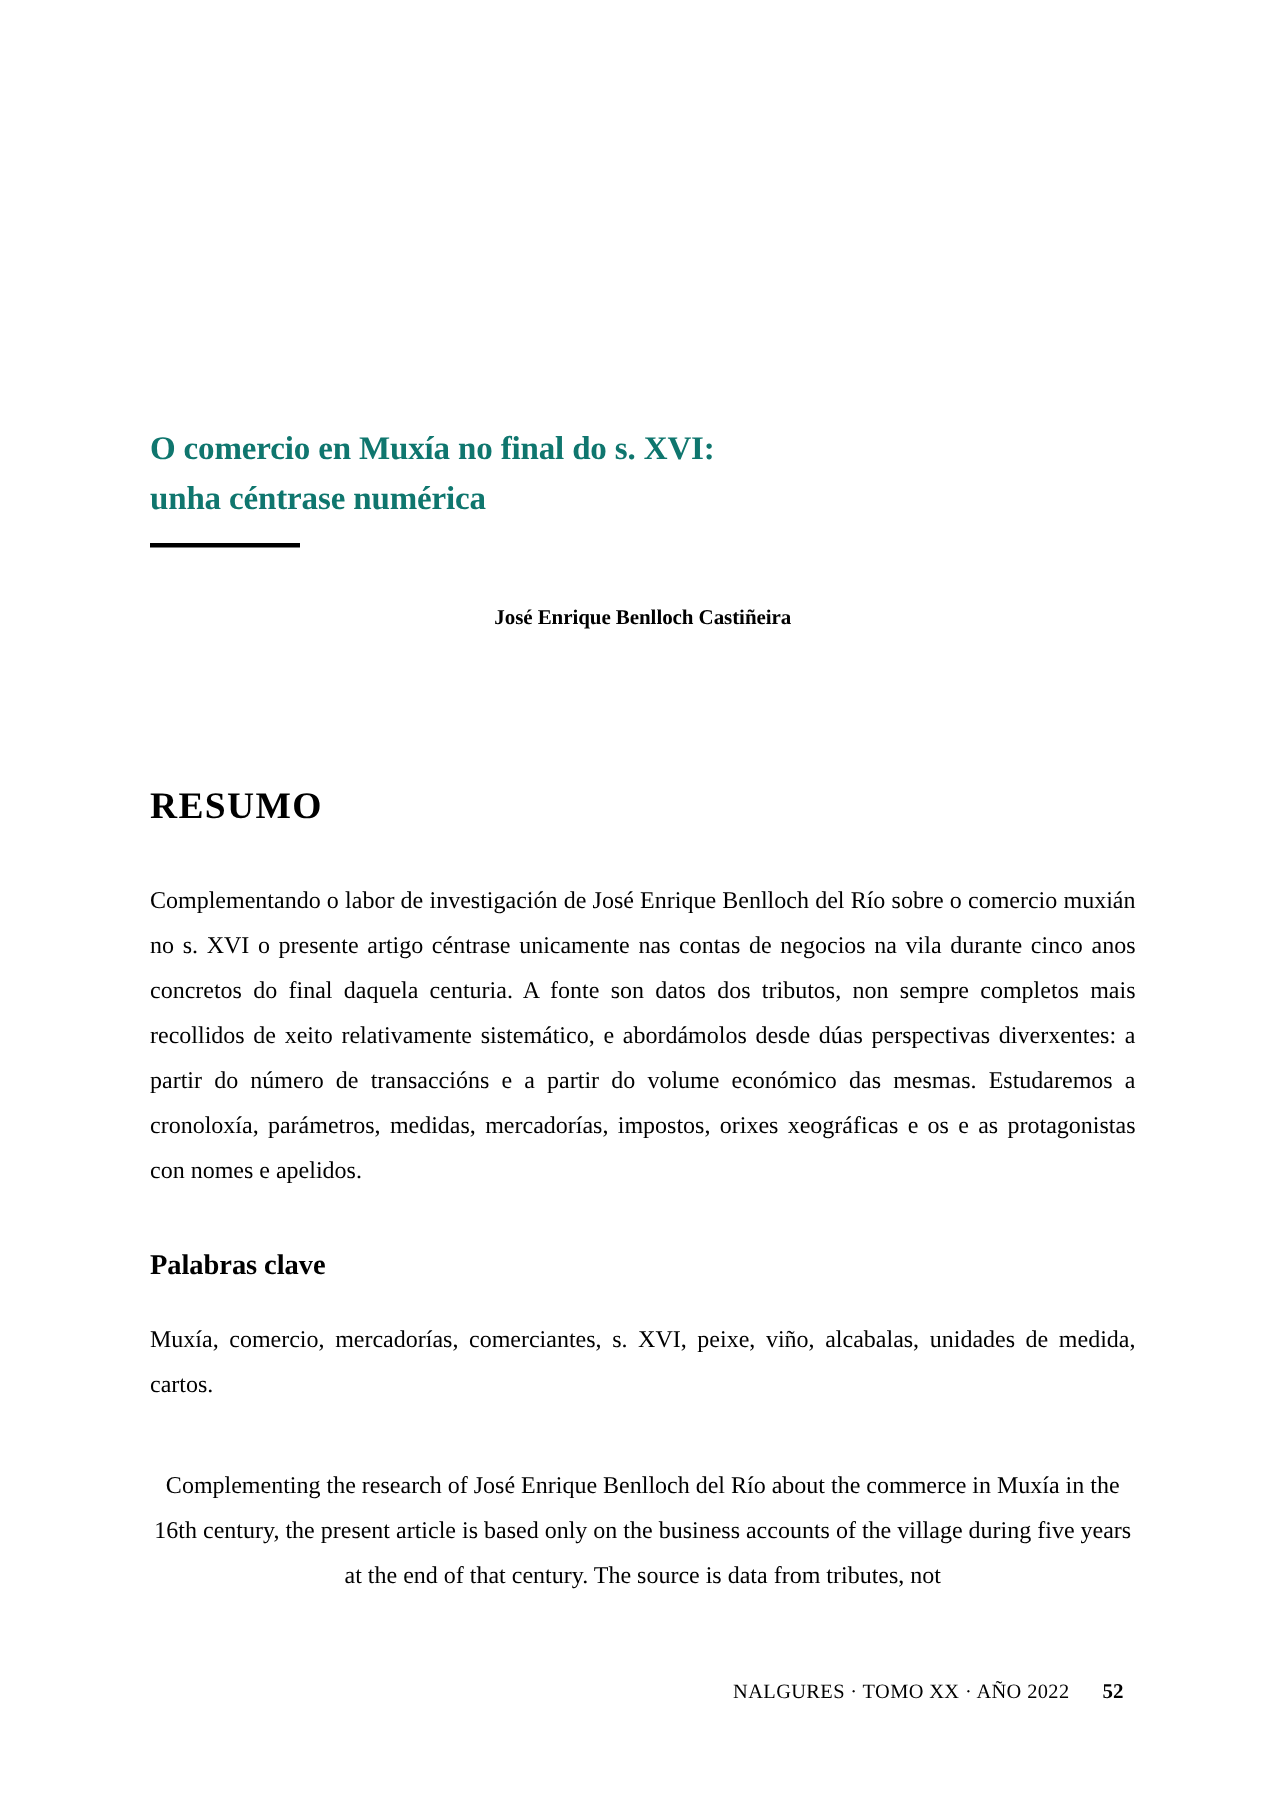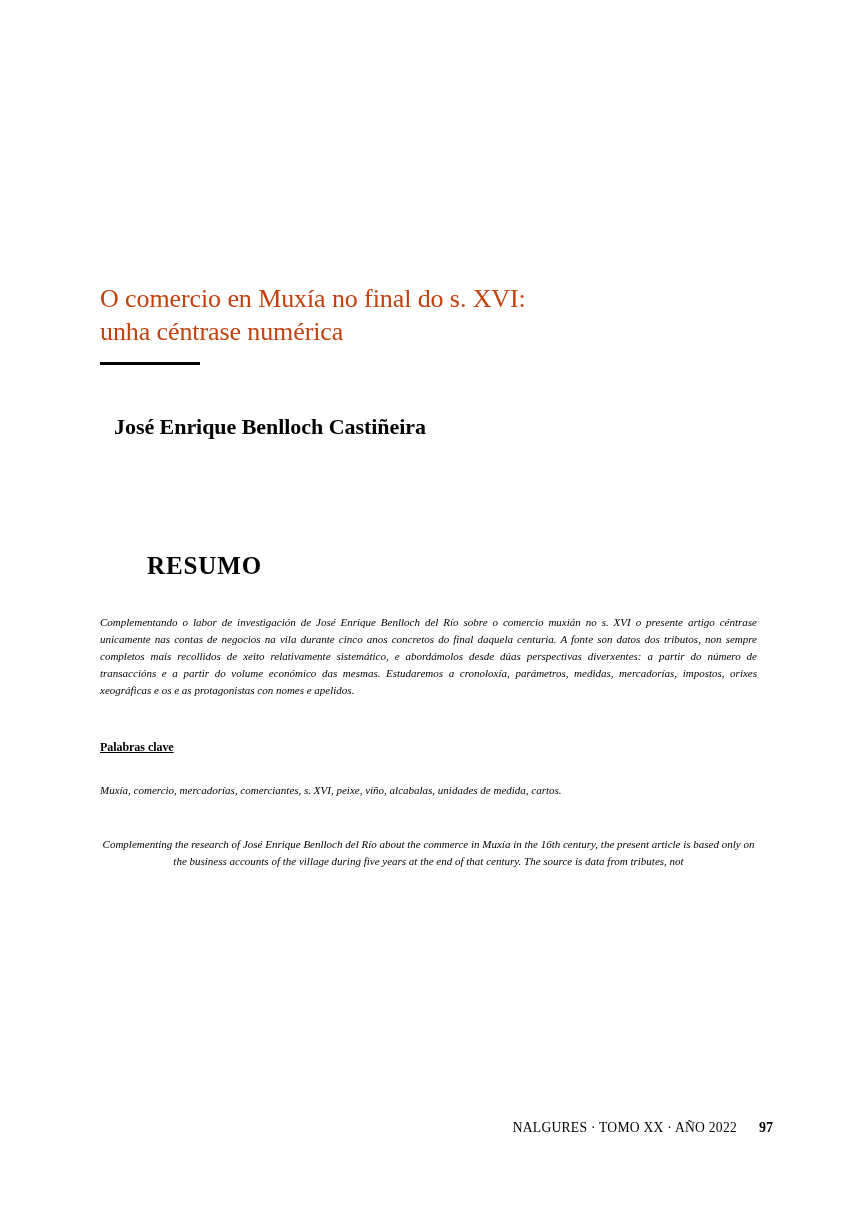--- a/index.html
+++ b/index.html
@@ -33,105 +33,103 @@
     width: 657px;
   }
 
   
   .title-block {
     padding-top: 282px;
   }
 
   .doc-title {
     margin: 0;
-    font-size: 26px;
-    font-weight: normal;
+    font-size: 22px;
+    font-weight: bold;
     line-height: 33px;
     letter-spacing: -0.1px;
-    color: #c2410c;
+    color: #0f766e;
   }
 
   .doc-title .title-line {
     display: block;
   }
 
   .title-rule {
     width: 100px;
     height: 3px;
     background: #000000;
     margin-top: 14px;
   }
 
   
   .author {
-    margin: 14px;
+    margin: 0;
     padding-top: 35px;
-    font-size: 22px;
+    font-size: 14px;
     font-weight: bold;
     line-height: 26px;
     letter-spacing: -0.05px;
+    text-align: center;
   }
 
   
   .section-heading {
     margin: 0;
     font-size: 25px;
     font-weight: bold;
     line-height: 30px;
     letter-spacing: 0.9px;
   }
 
   .heading-resumo {
     padding-top: 97px;
-    margin-left: 47px;
   }
 
   .heading-abstract {
     padding-top: 48px;
   }
 
   
   .subsection-heading {
     margin: 0;
-    font-size: 12px;
+    font-size: 19px;
     font-weight: bold;
     line-height: 24px;
     padding-top: 36px;
     letter-spacing: -0.05px;
-    text-decoration: underline;
   }
 
   
   .body-text {
     margin: 0;
-    font-size: 11px;
-    line-height: 17px;
+    font-size: 16px;
+    line-height: 30px;
     text-align: justify;
     text-justify: inter-word;
     hyphens: none;
-    font-style: italic;
   }
 
   .para-resumo {
     padding-top: 33px;
   }
 
   .para-keywords {
     padding-top: 23px;
   }
 
   .para-abstract {
     padding-top: 37px;
     text-align: center;
   }
 
   
   .footer {
     position: absolute;
-    left: 116px;
+    left: 92px;
     width: 657px;
     top: 1119px;
     display: flex;
     justify-content: flex-end;
     align-items: baseline;
     font-size: 13.6px;
     line-height: 18px;
     letter-spacing: 0.25px;
   }
 
@@ -171,16 +169,16 @@
 
     <p class="body-text para-keywords">Muxía, comercio, mercadorías, comerciantes, s. XVI, peixe, viño, alcabalas, unidades de medida, cartos.</p>
 
 
     <p class="body-text para-abstract">Complementing the research of José Enrique Benlloch del Río about the commerce in Muxía in the 16th century, the present article is based only on the business accounts of the village during five years at the end of that century. The source is data from tributes, not</p>
 
   </div>
 
   <div class="footer">
     <span class="footer-journal">NALGURES · TOMO XX · AÑO 2022</span>
-    <span class="footer-page">97</span>
+    <span class="footer-page">52</span>
   </div>
 
 </div>
 
 </body></html>

